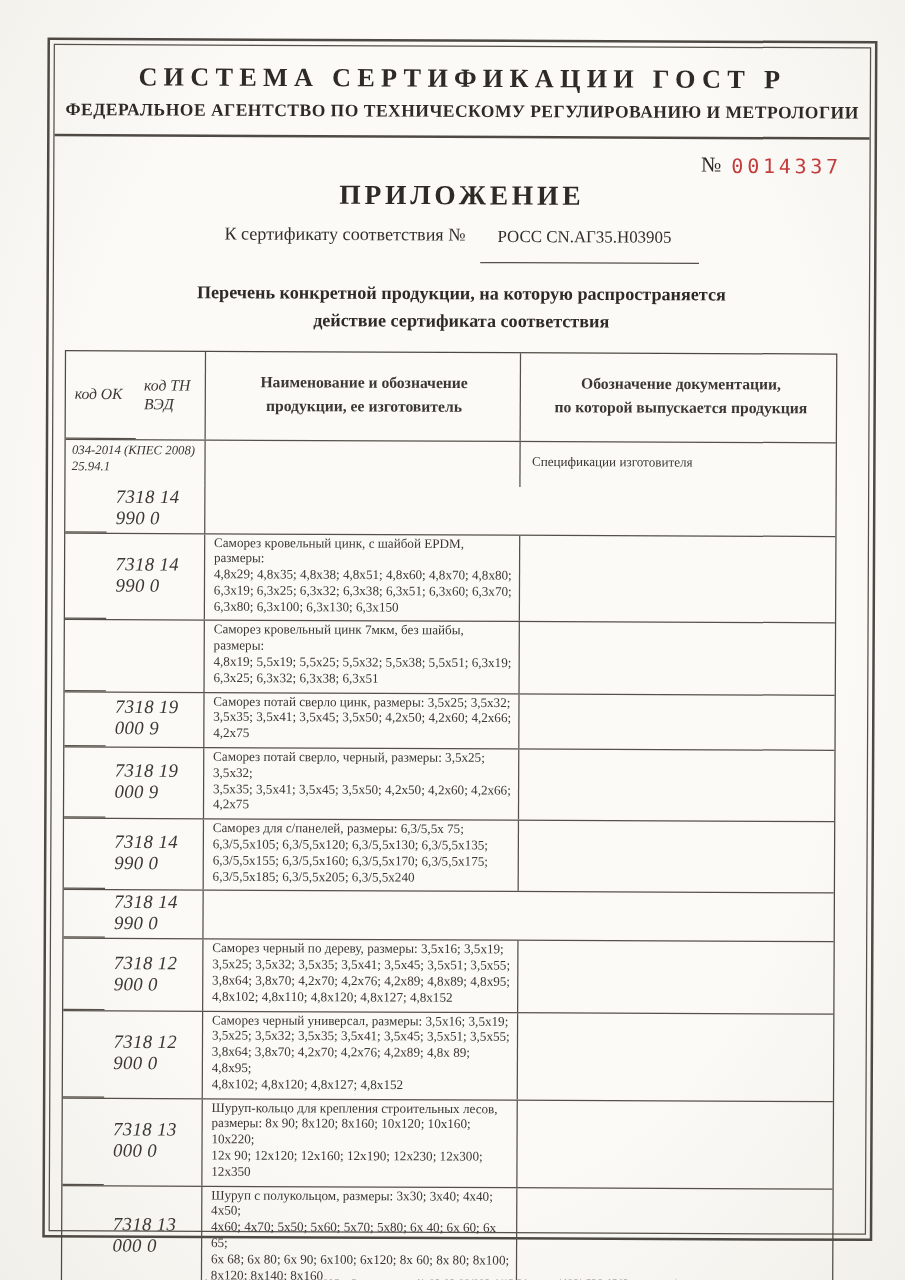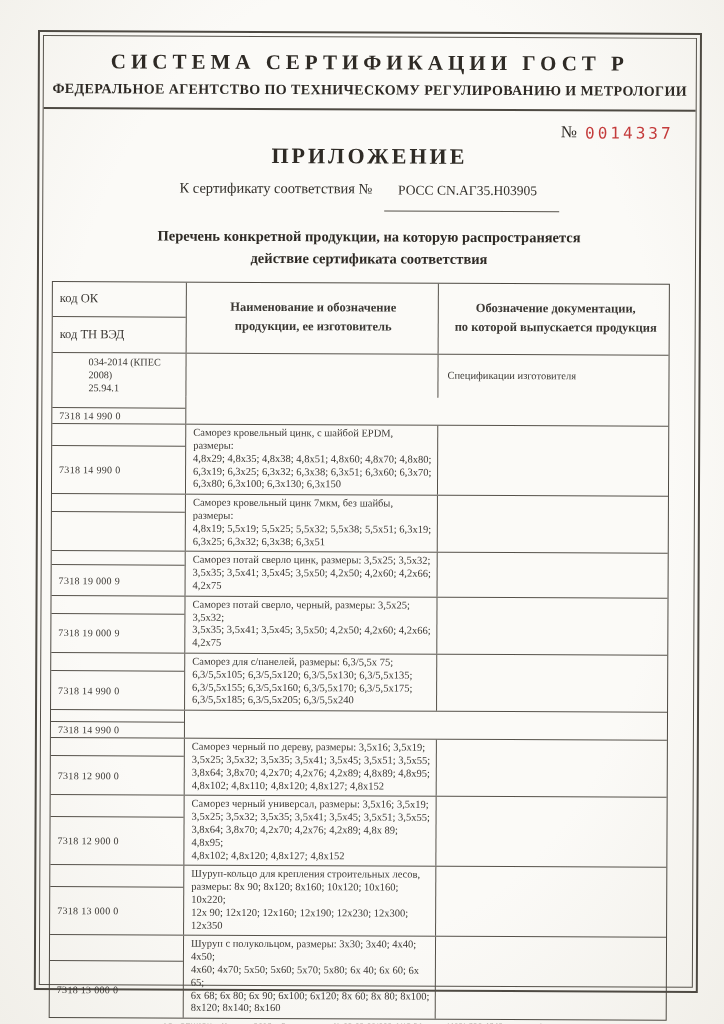--- a/index.html
+++ b/index.html
@@ -44,43 +44,43 @@
     line-height:1.5;white-space:pre-line;color:#2e2a25;
   }
 
   
   .ptable{
     margin:12px 0 0 9px;width:616px;
     border:1px solid #4e4a43;font-size:10.5px;color:#3b3834;
   }
   .trow{display:flex;align-items:stretch;}
   .trow + .trow{border-top:1px solid #55514a;}
-  .c1{width:134px;border-right:1px solid #55514a;box-sizing:border-box;display:flex;flex-direction:column;}
+  .c1{width:112px;border-right:1px solid #55514a;box-sizing:border-box;display:flex;flex-direction:row;font-style:italic;}
   .c2{width:252px;border-right:1px solid #55514a;box-sizing:border-box;padding:2px 5px 3px 7px;
       line-height:1.22;white-space:pre-line;}
   .c3{flex:1;box-sizing:border-box;padding:2px 5px 3px 9px;line-height:1.25;white-space:pre-line;}
 
   
   .thead{min-height:70px;font-size:12.5px;}
   .thead .c1{justify-content:stretch;}
   .h-split-top,.h-split-bottom{flex:1;display:flex;align-items:center;padding-left:7px;}
   .h-split-top{border-bottom:1px solid #55514a;}
   .thead .c2,.thead .c3{
     display:flex;align-items:center;justify-content:center;text-align:center;
     font-weight:bold;line-height:1.5;
   }
 
   
   .row-first{min-height:36px;}
-  .row-first .kpes{padding:2px 4px 2px 5px;line-height:1.3;white-space:pre-line;font-size:10.2px;margin-left:31px;}
+  .row-first .kpes{padding:2px 4px 2px 5px;line-height:1.3;white-space:pre-line;font-size:10.2px;}
   .row-first .c3{display:flex;align-items:center;}
 
   
   .prow .spacer{flex:0 0 30%;min-height:11px;border-bottom:1px solid #55514a;}
-  .prow .code{flex:1;display:flex;align-items:center;padding:2px 4px 2px 7px;font-size:10px;letter-spacing:0.3px;}
+  .prow .code{flex:1;display:flex;align-items:center;padding:2px 4px 2px 7px;font-size:15px;letter-spacing:0.3px;}
 
   
   .footer{
     position:absolute;left:0;right:0;top:1022px;text-align:center;
     font-family:"DejaVu Sans", sans-serif;font-size:6.5px;color:#b3aea6;letter-spacing:0.4px;
   }
 </style>
 </head>
 <body>
 

